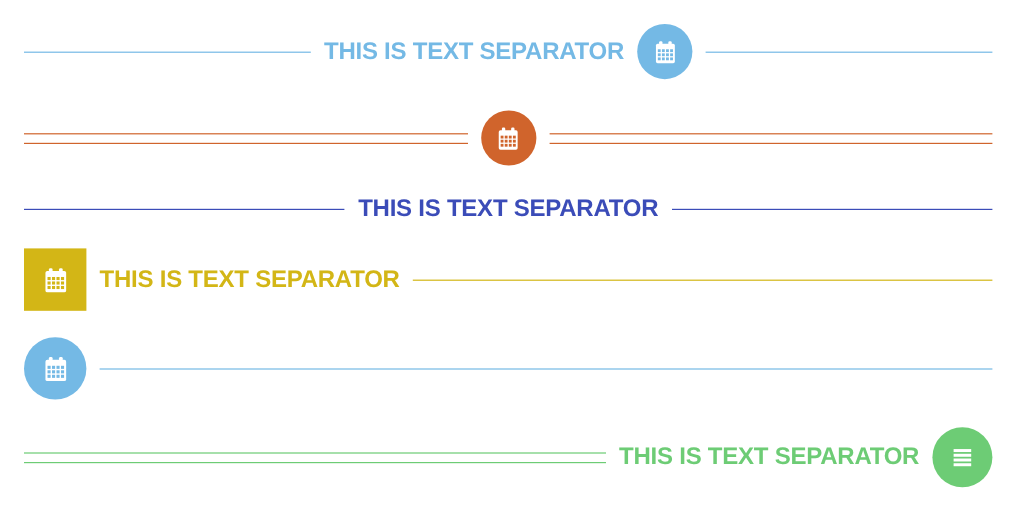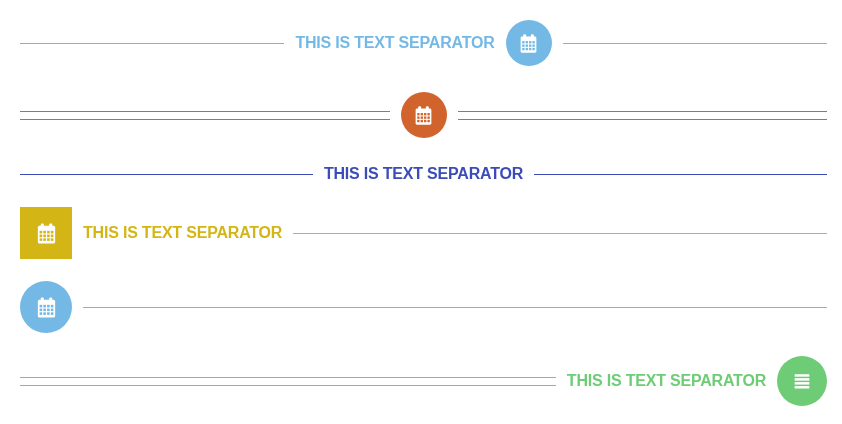--- a/index.html
+++ b/index.html
@@ -6,21 +6,21 @@
   body{
     width:842px;height:424px;overflow:hidden;
     font-family:"Liberation Sans","DejaVu Sans",sans-serif;
   }
   .page{padding:20px 15px 0 20px;box-sizing:border-box;}
 
   .sep{display:flex;align-items:center;gap:11px;}
   .sep .line{flex:1 1 auto;height:0;border-top:1.5px solid var(--c);}
   .sep .line.double{height:7px;border-top:1.5px solid var(--c);border-bottom:1.5px solid var(--c);}
   .sep .label{
-    color:var(--c);font-weight:700;font-size:16px;line-height:22px;
+    color:var(--c);font-weight:700;font-size:20px;line-height:22px;
     letter-spacing:-0.2px;white-space:nowrap;text-transform:uppercase;
     flex:0 0 auto;
   }
   .sep .icon{
     width:var(--size,46px);height:var(--size,46px);
     background:var(--c);flex:0 0 auto;
     display:flex;align-items:center;justify-content:center;
   }
   .sep .icon.circle{border-radius:50%;}
   .sep .icon svg{display:block;}

